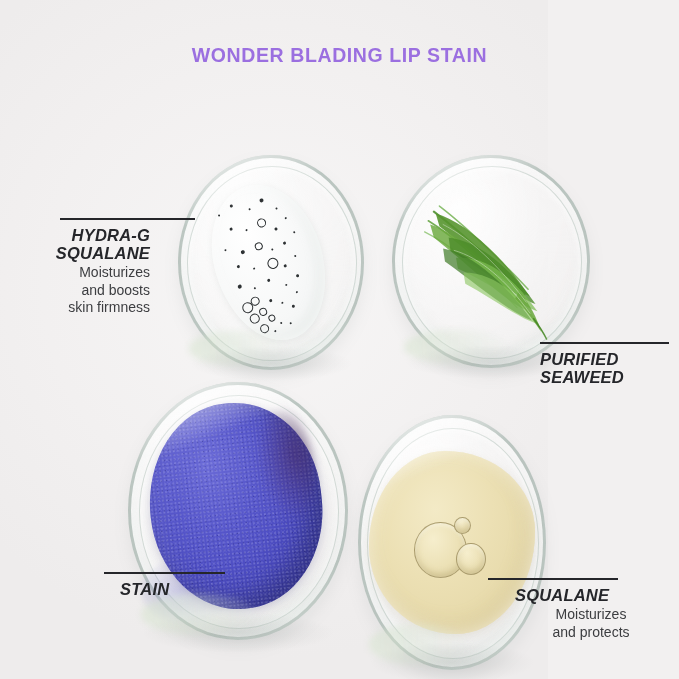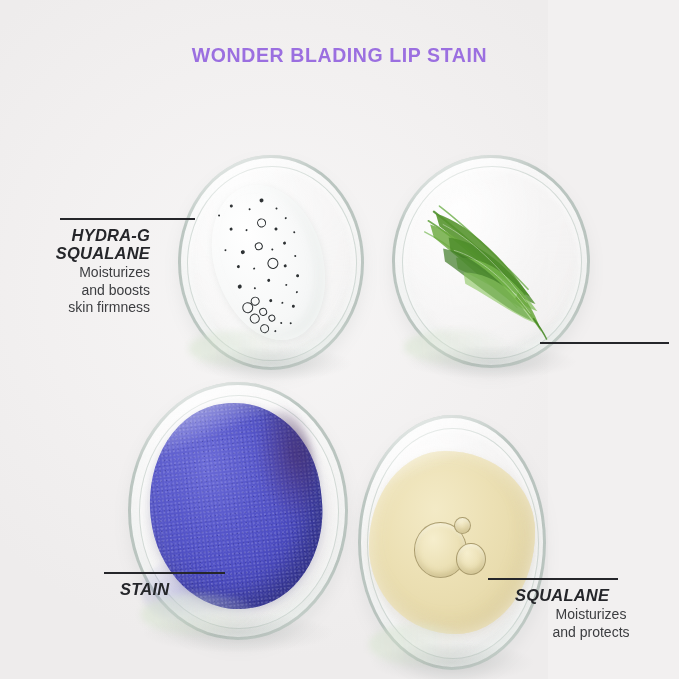--- a/index.html
+++ b/index.html
@@ -340,20 +340,24 @@
         <path d="M38 48 C66 62, 98 92, 128 132"></path>
         <path d="M50 76 C78 84, 106 108, 132 144"></path>
       </g>
     </svg>
     <div class="rim-hl"></div>
     <div class="rim-tint"></div>
     <div class="shadow"></div>
   </div>
 
   <div class="leader" style="left:540px; top:342px; width:129px;"></div>
+  <div class="label-title ta-left" style="left:540px; top:350px; width:140px;">
+    <span>PURIFIED</span><br>
+    <span>SEAWEED</span>
+  </div>
 
   <div class="dish" id="dish-dyes">
     <div class="glass-outer"></div>
     <div class="glass-inner"></div>
     <div class="dye-spill"></div>
     <div class="dye-mound">
       <div class="dye-grain"></div>
       <div class="dye-dark"></div>
     </div>
     <div class="rim-hl"></div>

